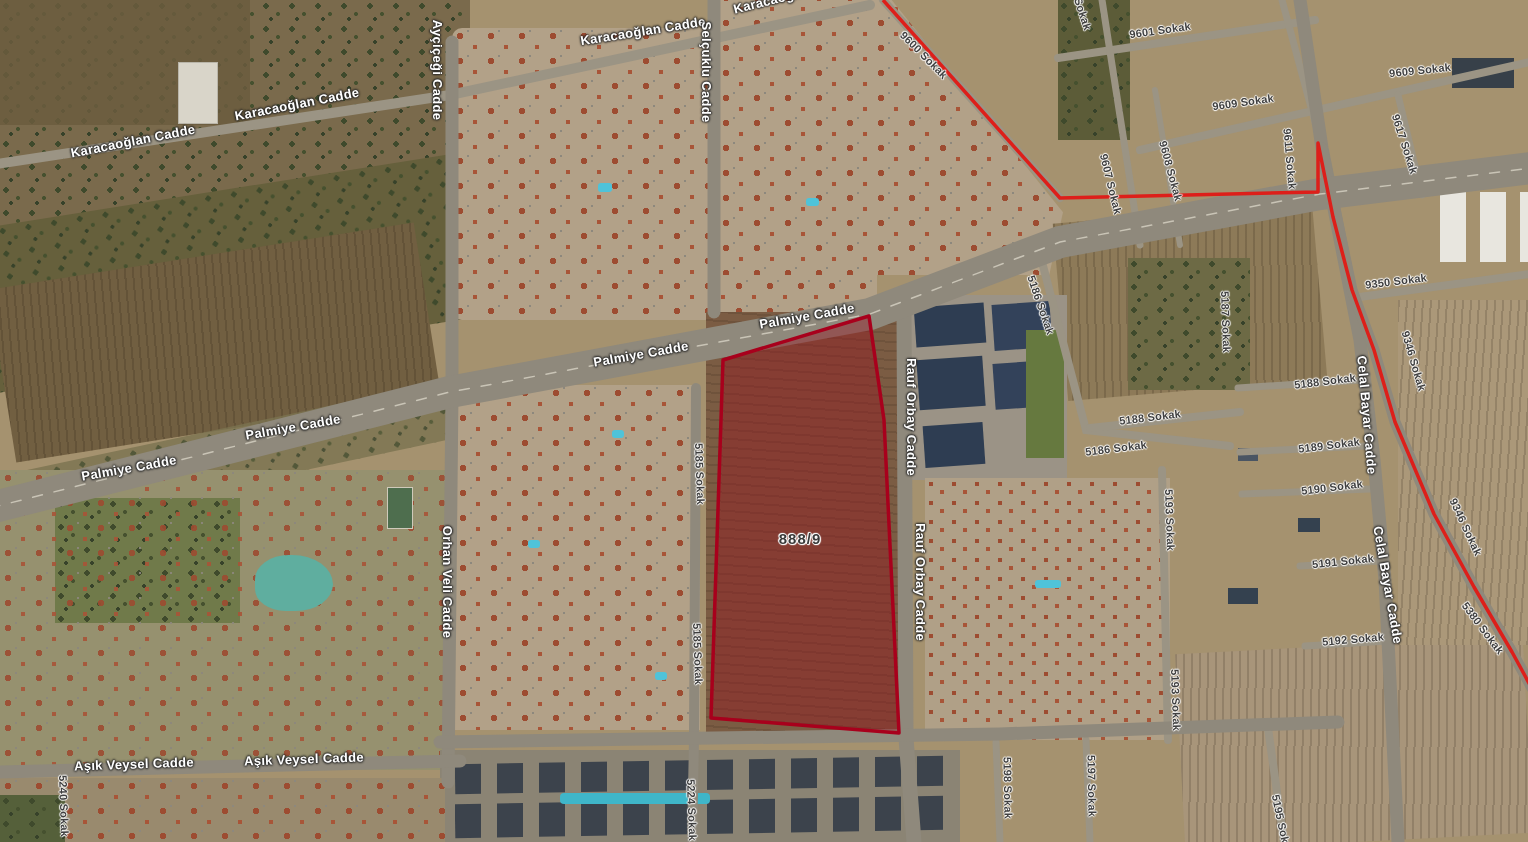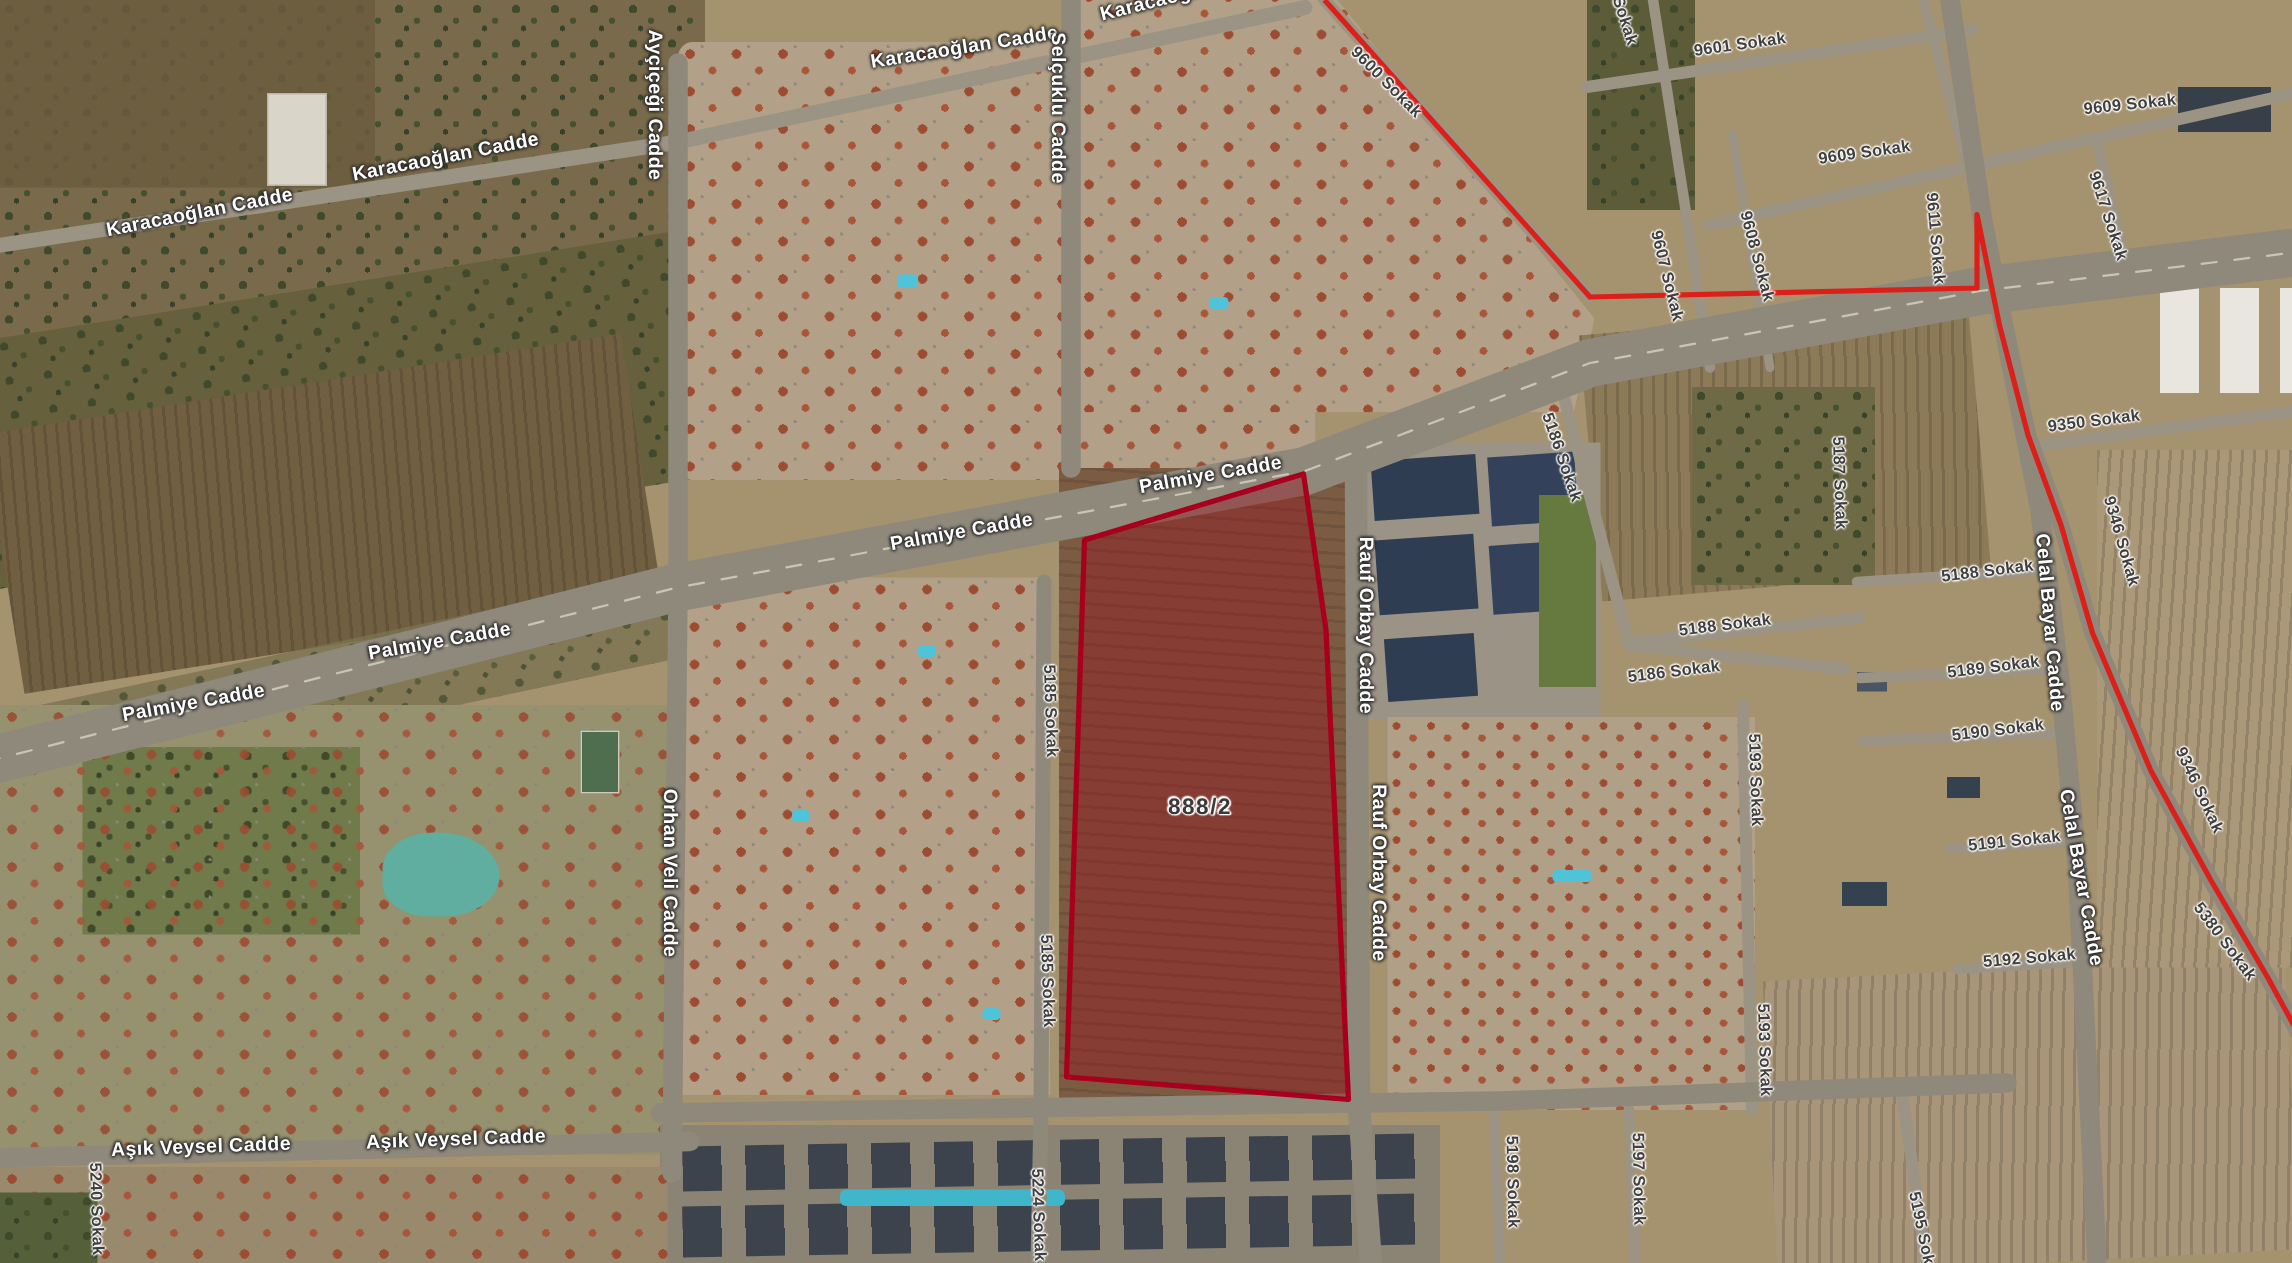--- a/index.html
+++ b/index.html
@@ -188,14 +188,14 @@
       <div class="lbl minor" style="left: 1170px; top: 520px; transform: translate(-50%, -50%) rotate(88deg);">5193 Sokak</div>
       <div class="lbl minor" style="left: 1176px; top: 700px; transform: translate(-50%, -50%) rotate(88deg);">5193 Sokak</div>
       <div class="lbl minor" style="left: 700px; top: 474px; transform: translate(-50%, -50%) rotate(88deg);">5185 Sokak</div>
       <div class="lbl minor" style="left: 698px; top: 654px; transform: translate(-50%, -50%) rotate(88deg);">5185 Sokak</div>
       <div class="lbl minor" style="left: 64px; top: 806px; transform: translate(-50%, -50%) rotate(88deg);">5240 Sokak</div>
       <div class="lbl minor" style="left: 692px; top: 810px; transform: translate(-50%, -50%) rotate(88deg);">5224 Sokak</div>
       <div class="lbl minor" style="left: 1008px; top: 788px; transform: translate(-50%, -50%) rotate(89deg);">5198 Sokak</div>
       <div class="lbl minor" style="left: 1092px; top: 786px; transform: translate(-50%, -50%) rotate(89deg);">5197 Sokak</div>
       <div class="lbl minor" style="left: 1282px; top: 825px; transform: translate(-50%, -50%) rotate(78deg);">5195 Sokak</div>
     </div>
-  <div id="parcel-label">888/2</div>
+  <div id="parcel-label">888/9</div>
 </div>
 
 </body></html>

